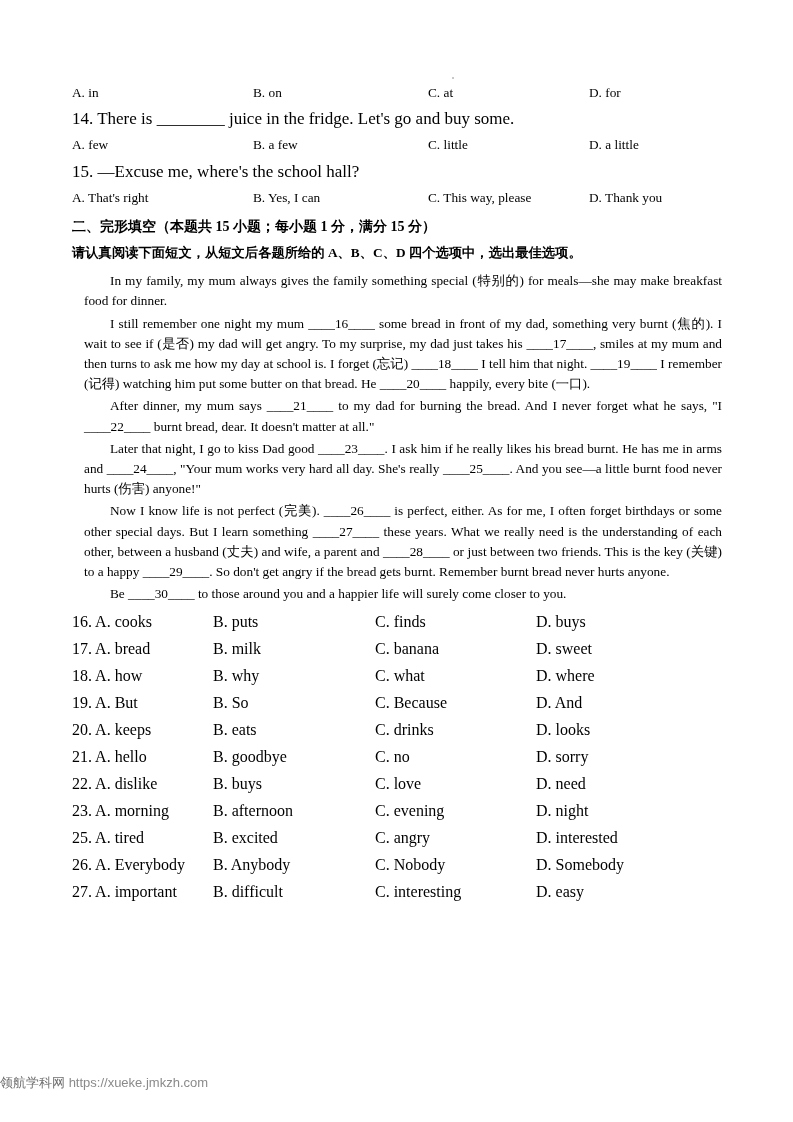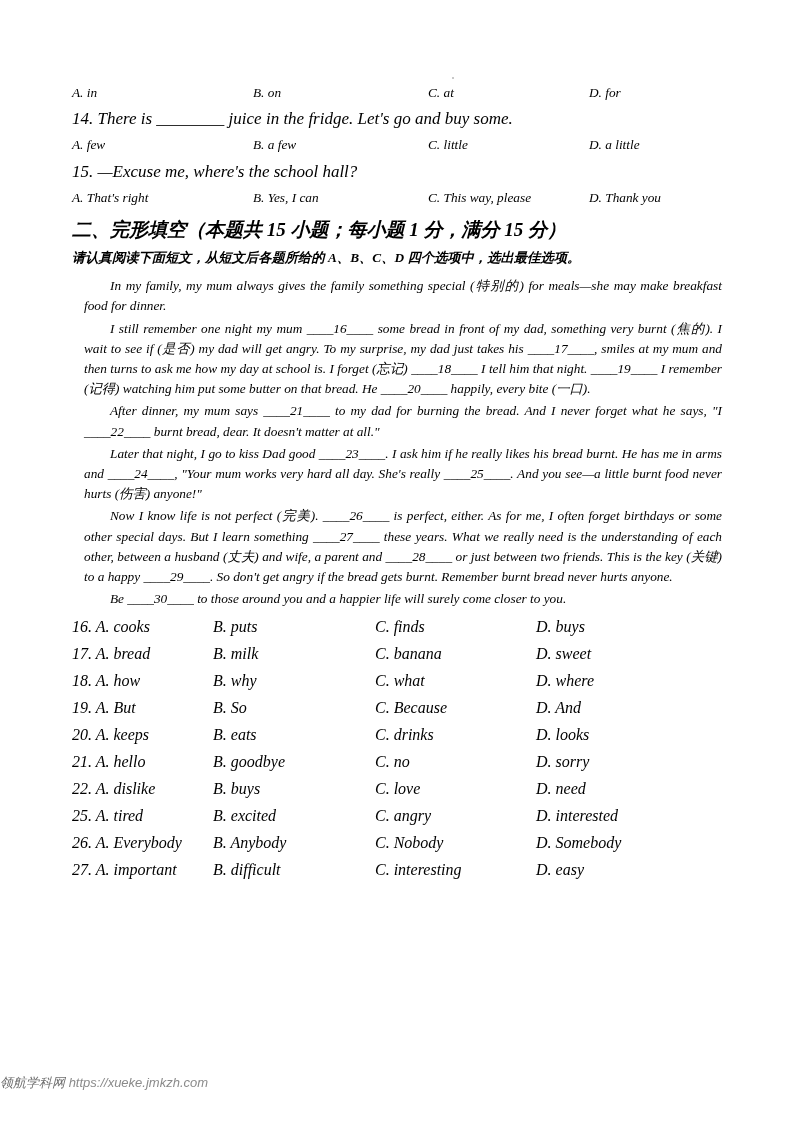--- a/index.html
+++ b/index.html
@@ -15,21 +15,20 @@
     position: relative;
     overflow: hidden;
   }
   .page {
     position: absolute;
     top: 0; left: 0;
     width: 793px;
     height: 1122px;
     padding: 9px;
     box-sizing: border-box;
-    font-style: italic;
   }
   .content {
     position: absolute;
     left: 72px;
     top: 86px;
     width: 650px;
   }
   .choice-row {
     display: flex;
     font-size: 13.3px;
@@ -46,21 +45,21 @@
 
   .q-line {
     font-size: 17px;
     line-height: 1.0;
     margin-bottom: 11px;
   }
   .q-line.dash {
     padding-left: 0;
   }
   .section-title {
-    font-size: 19px;
+    font-size: 14px;
     font-weight: bold;
     margin-top: 16px;
     margin-bottom: 12px;
     line-height: 1.0;
   }
   .section-instr {
     font-size: 13.3px;
     font-weight: bold;
     margin-bottom: 12px;
     line-height: 1.0;
@@ -187,20 +186,26 @@
         <span class="o3">C. no</span>
         <span class="o4">D. sorry</span>
       </div>
       <div class="opt-row">
         <span class="o1">22. A. dislike</span>
         <span class="o2">B. buys</span>
         <span class="o3">C. love</span>
         <span class="o4">D. need</span>
       </div>
       <div class="opt-row">
+        <span class="o1">23. A. morning</span>
+        <span class="o2">B. afternoon</span>
+        <span class="o3">C. evening</span>
+        <span class="o4">D. night</span>
+      </div>
+      <div class="opt-row">
         <span class="o1">25. A. tired</span>
         <span class="o2">B. excited</span>
         <span class="o3">C. angry</span>
         <span class="o4">D. interested</span>
       </div>
       <div class="opt-row">
         <span class="o1">26. A. Everybody</span>
         <span class="o2">B. Anybody</span>
         <span class="o3">C. Nobody</span>
         <span class="o4">D. Somebody</span>

